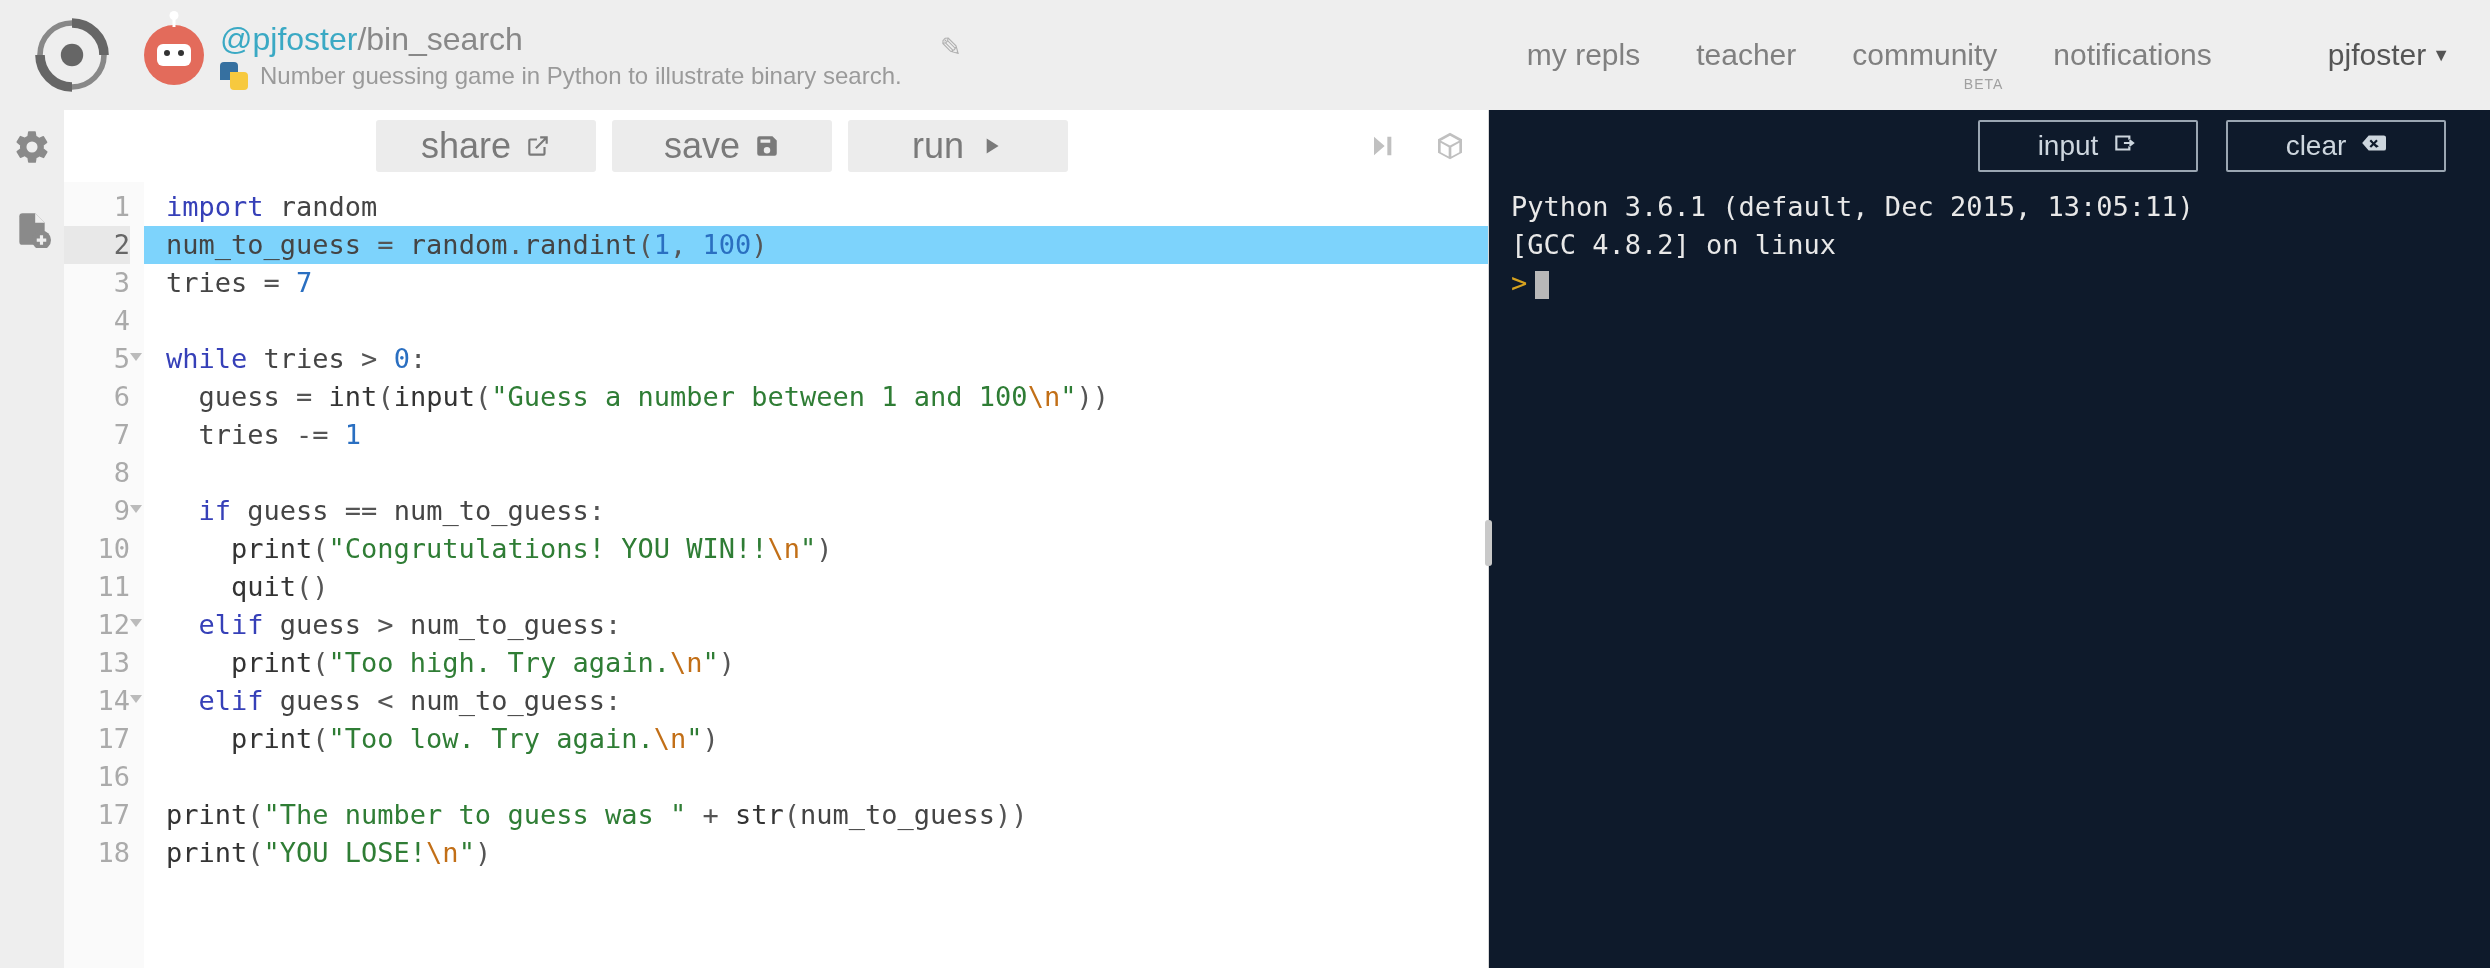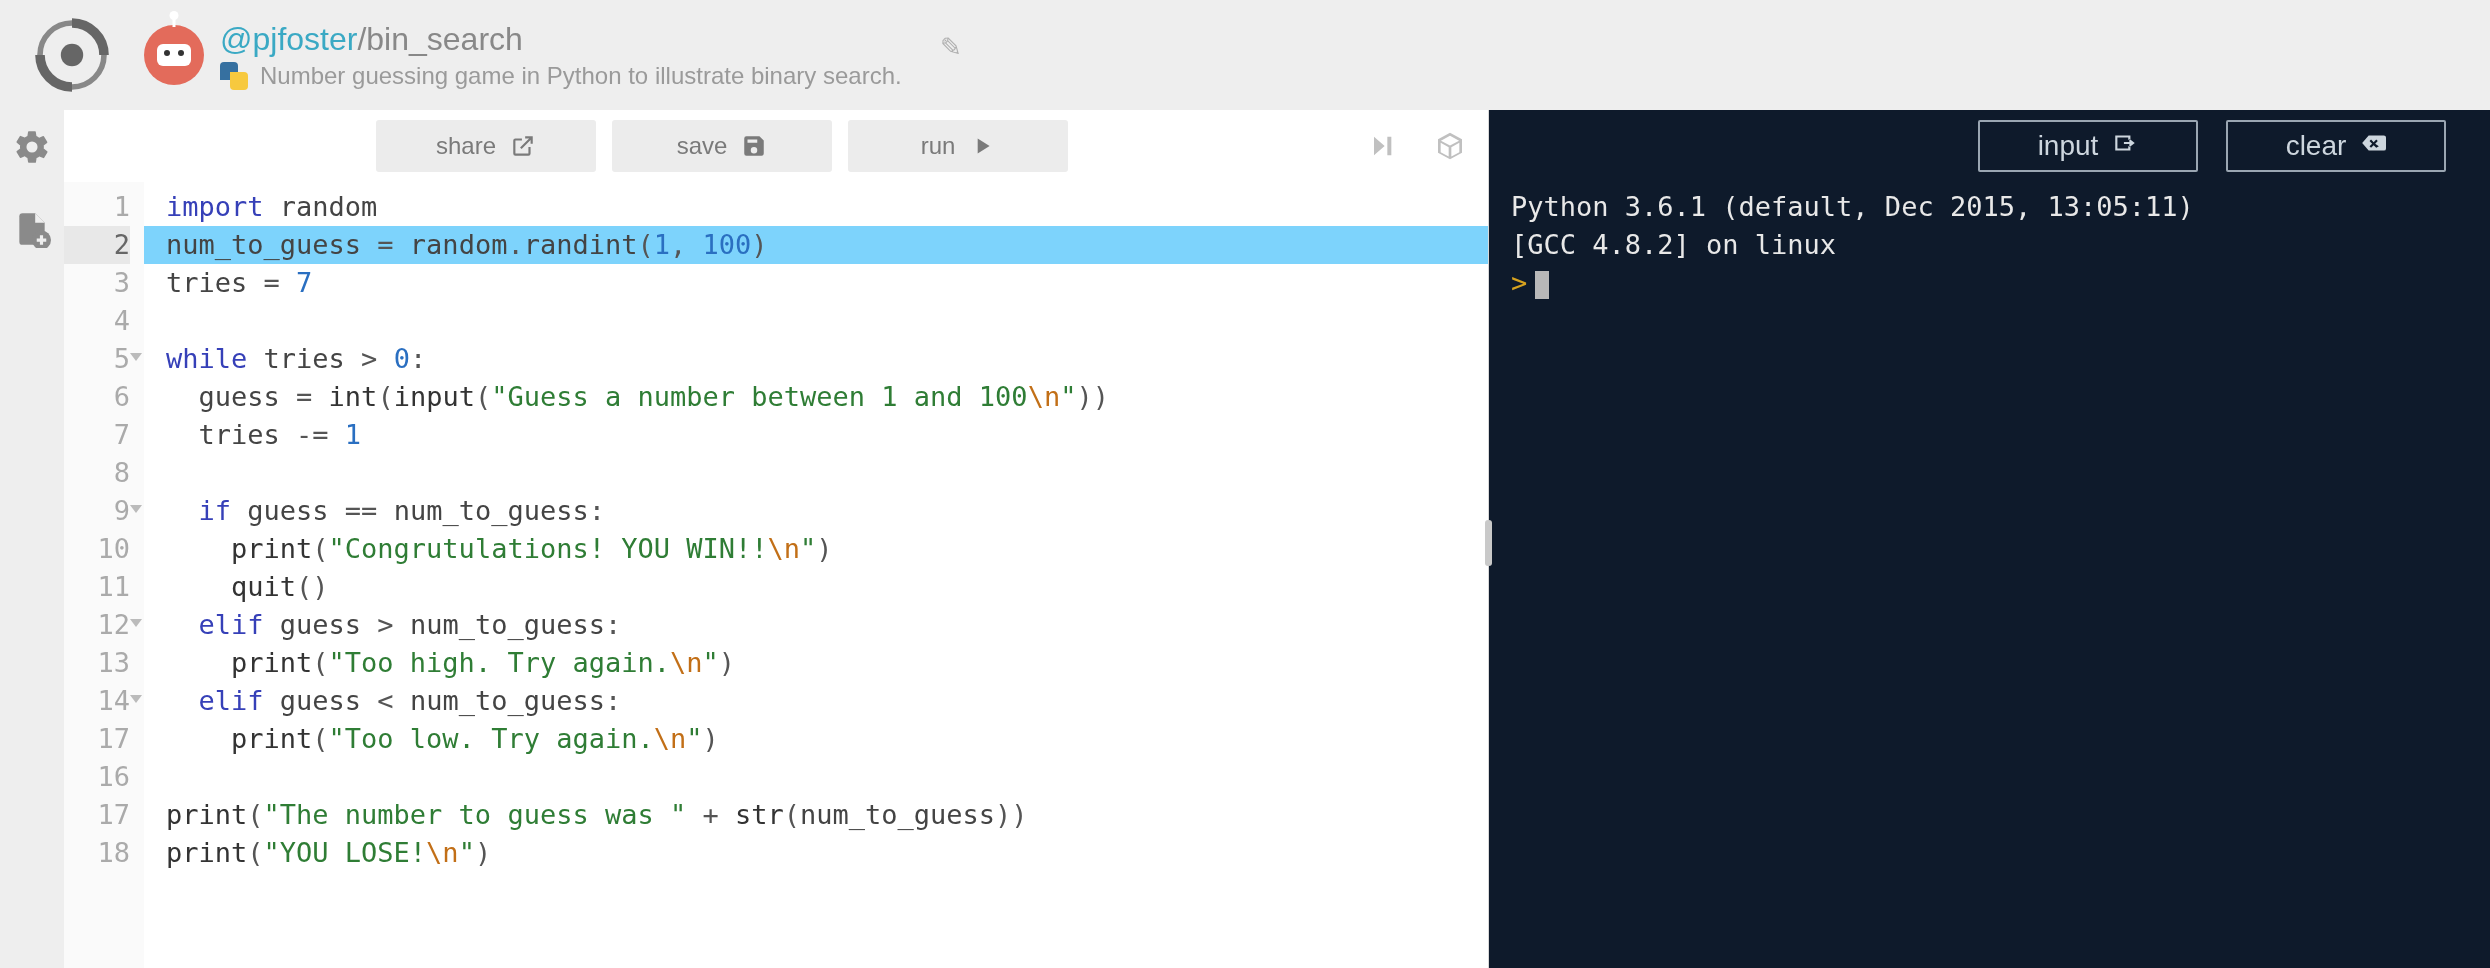--- a/index.html
+++ b/index.html
@@ -149,21 +149,21 @@
   .tbtn {
     background: #ececec;
     height: 52px;
     border-radius: 3px;
     padding: 0 39px;
     display: flex;
     align-items: center;
     justify-content: center;
     gap: 14px;
     color: #7a7a7a;
-    font-size: 24px;
+    font-size: 36px;
     cursor: pointer;
     min-width: 220px;
   }
   .tbtn.share-b{ margin-left: 290px; }
   .tbtn .ic { display:flex; }
   .tbtn svg { width: 26px; height: 26px; fill:#7a7a7a; }
   .toolbar .spacer { flex: 1; }
   .step-ic, .cube-ic { color:#b9b9b9; display:flex; align-items:center; margin-left: 20px;}
   .step-ic svg, .cube-ic svg { width: 32px; height:32px; fill:#c0c0c0; }
   .codefont { font-family: "Menlo","Consolas","Monaco",monospace; }
@@ -292,20 +292,33 @@
         <span>/</span>
         <span>bin_search</span>
     </div>
     <div class="subtitle-row">
       <span class="lang-icon-py"></span>
       <span>Number guessing game in Python to illustrate binary search.</span>
     </div>
   </div>
   <span class="edit-ic">✎</span>
 
+  <div class="nav">
+    <span class="item">my repls</span>
+    <span class="item">teacher</span>
+    <span class="item">
+      <span>community</span>
+      <span class="beta">BETA</span>
+    </span>
+    <span class="item">notifications</span>
+    <span class="item user-drop">
+      <span>pjfoster</span>
+      <span class="caret">▼</span>
+    </span>
+  </div>
 </div>
 
 <div class="main">
 
   <div class="leftcol">
     <span class="gear">
       <svg viewBox="0 0 24 24">
           <path d="M19.4 13a7.5 7.5 0 0 0 .1-1 7.5 7.5 0 0 0-.1-1l2.1-1.6a.5.5 0 0 0 .1-.7l-2-3.4a.5.5 0 0 0-.6-.2l-2.5 1a7.3 7.3 0 0 0-1.7-1l-.4-2.6A.5.5 0 0 0 14 2h-4a.5.5 0 0 0-.5.4L9.1 5a7.3 7.3 0 0 0-1.7 1l-2.5-1a.5.5 0 0 0-.6.2l-2 3.4a.5.5 0 0 0 .1.7L4.5 11a7.5 7.5 0 0 0-.1 1 7.5 7.5 0 0 0 .1 1l-2.1 1.6a.5.5 0 0 0-.1.7l2 3.4a.5.5 0 0 0 .6.2l2.5-1a7.3 7.3 0 0 0 1.7 1l.4 2.6A.5.5 0 0 0 10 22h4a.5.5 0 0 0 .5-.4l.4-2.6a7.3 7.3 0 0 0 1.7-1l2.5 1a.5.5 0 0 0 .6-.2l2-3.4a.5.5 0 0 0-.1-.7ZM12 15.5A3.5 3.5 0 1 1 15.5 12 3.5 3.5 0 0 1 12 15.5Z"></path>
         </svg>
     </span>

